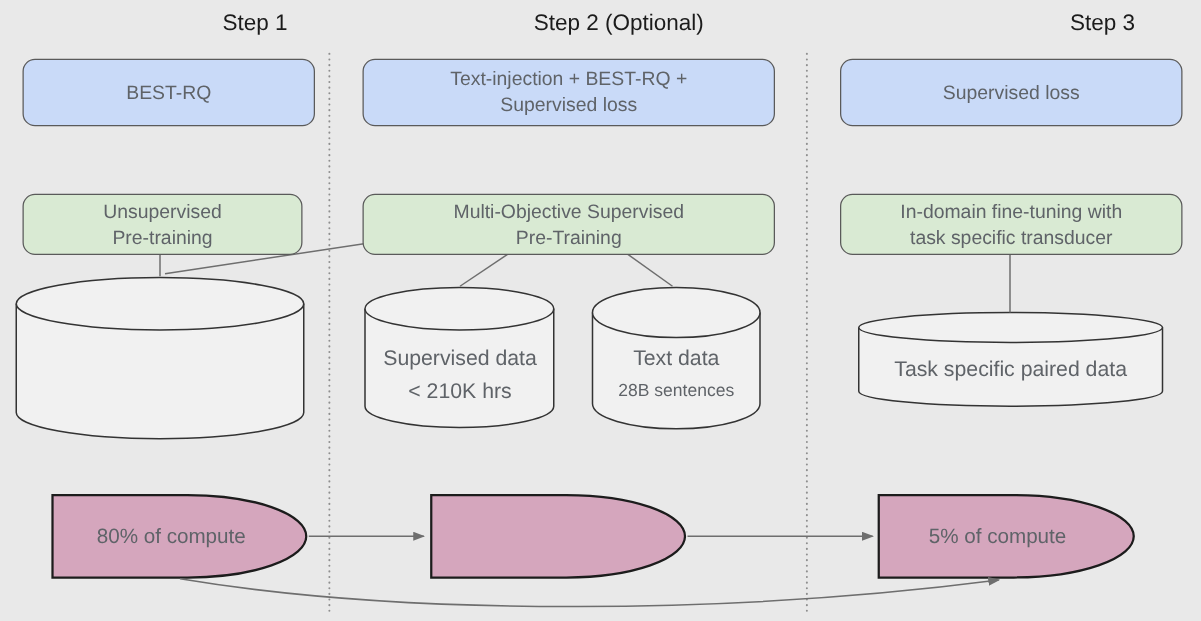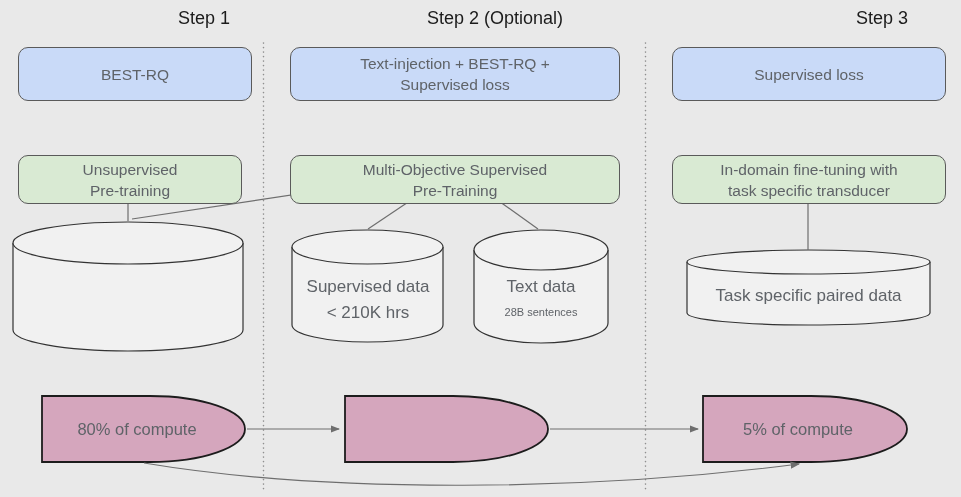--- a/index.html
+++ b/index.html
@@ -57,21 +57,21 @@
   }
   .loss-box { background: var(--blue-fill); top: 47px; height: 54px; }
   .stage-box { background: var(--green-fill); top: 119px; height: 49px; margin-top: 36px; }
 
   .cyl-label {
     position: absolute;
     text-align: center;
     color: var(--text-gray);
   }
   .cyl-label .l1 { font-size: 17px; line-height: 26px; }
-  .cyl-label .l2 { font-size: 11px; line-height: 24px; }
+  .cyl-label .l2 { font-size: 14px; line-height: 24px; }
 
   .compute-label {
     position: absolute;
     top: 396px;
     height: 66px;
     width: 190px;
     display: flex;
     align-items: center;
     justify-content: center;
     font-size: 16.5px;

